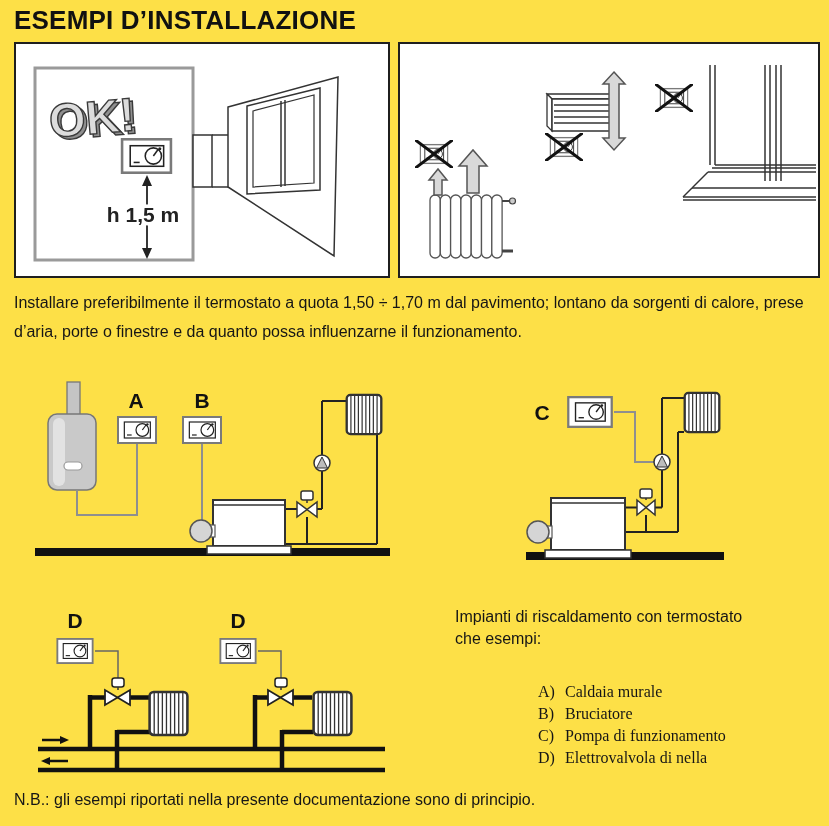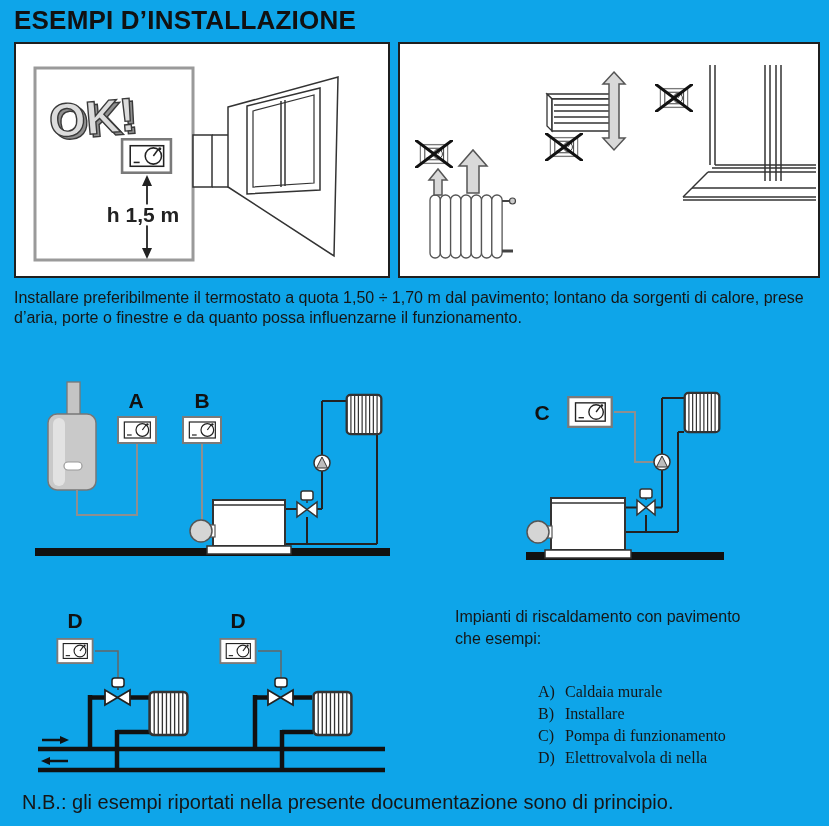--- a/index.html
+++ b/index.html
@@ -1,24 +1,24 @@
 <!DOCTYPE html>
 <html><head>
 <meta charset="utf-8">
 <style>
   html,body{margin:0;padding:0;background:#fff;}
   body{font-family:"Liberation Sans",sans-serif;color:#1a1a1a;}
-  #page{position:relative;width:829px;height:826px;background:#0ea5e9;overflow:hidden;}
+  #page{position:relative;width:829px;height:826px;background:#fde047;overflow:hidden;}
   .abs{position:absolute;}
   #title{left:14px;top:5px;font-size:26px;font-weight:bold;letter-spacing:0.2px;color:#111;}
   .frame{border:2px solid #1f1f1f;background:#fff;box-sizing:border-box;}
   #box1{left:14px;top:42px;width:376px;height:236px;}
   #box2{left:398px;top:42px;width:422px;height:236px;}
-  #intro{left:14px;top:288px;width:806px;font-size:16px;line-height:20px;color:#161616;}
-  #note{left:22px;top:791px;width:800px;font-size:20px;color:#161616;}
+  #intro{left:14px;top:288px;width:806px;font-size:16px;line-height:29px;color:#161616;}
+  #note{left:14px;top:791px;width:800px;font-size:16px;color:#161616;}
   #legend{left:455px;top:606px;width:370px;font-size:16px;line-height:22px;color:#161616;}
   .legend-items{margin-top:31px;padding-left:83px;}
   .legend-row{height:22px;font-family:Liberation Serif, serif;}
   .legend-key{display:inline-block;width:27px;}
   svg{display:block;}
   svg text{font-family:"Liberation Sans",sans-serif;}
   .diag-label{font-size:21px;font-weight:bold;fill:#111;}
   .h-label{font-size:21px;font-weight:bold;fill:#222;paint-order:stroke;stroke:#ffffff;stroke-width:7px;}
   .ok-front{font-size:47px;font-weight:bold;fill:#dcdcdc;stroke:#3a3a3a;stroke-width:1.4;}
   .ok-back{font-size:47px;font-weight:bold;fill:#8f8f8f;stroke:#3a3a3a;stroke-width:1.4;}
@@ -275,25 +275,25 @@
     <g>
       <rect x="265" y="88" width="12" height="9" rx="2.5" fill="#fff" stroke="#222" stroke-width="1.5"></rect>
       <line x1="271" y1="97" x2="271" y2="100" class="thin"></line>
       <polygon points="258,100 258,115 270.5,107.5" fill="#fff" stroke="#222" stroke-width="1.8"></polygon>
       <polygon points="283,100 283,115 270.5,107.5" fill="#fff" stroke="#222" stroke-width="1.8"></polygon>
     </g>
     <use href="#coil" x="300" y="100" width="45" height="47"></use>
   </svg>
 
   <div id="legend" class="abs">
-    <div>Impianti di riscaldamento con pavimento</div>
+    <div>Impianti di riscaldamento con termostato</div>
     <div>che esempi:</div>
     <div class="legend-items">
       <div class="legend-row"><span class="legend-key">A)</span><span>Caldaia murale</span></div>
-      <div class="legend-row"><span class="legend-key">B)</span><span>Installare</span></div>
+      <div class="legend-row"><span class="legend-key">B)</span><span>Bruciatore</span></div>
       <div class="legend-row"><span class="legend-key">C)</span><span>Pompa di funzionamento</span></div>
       <div class="legend-row"><span class="legend-key">D)</span><span>Elettrovalvola di nella</span></div>
     </div>
   </div>
 
   <div id="note" class="abs">N.B.: gli esempi riportati nella presente documentazione sono di principio.</div>
 
 </div>
 
 </body></html>

